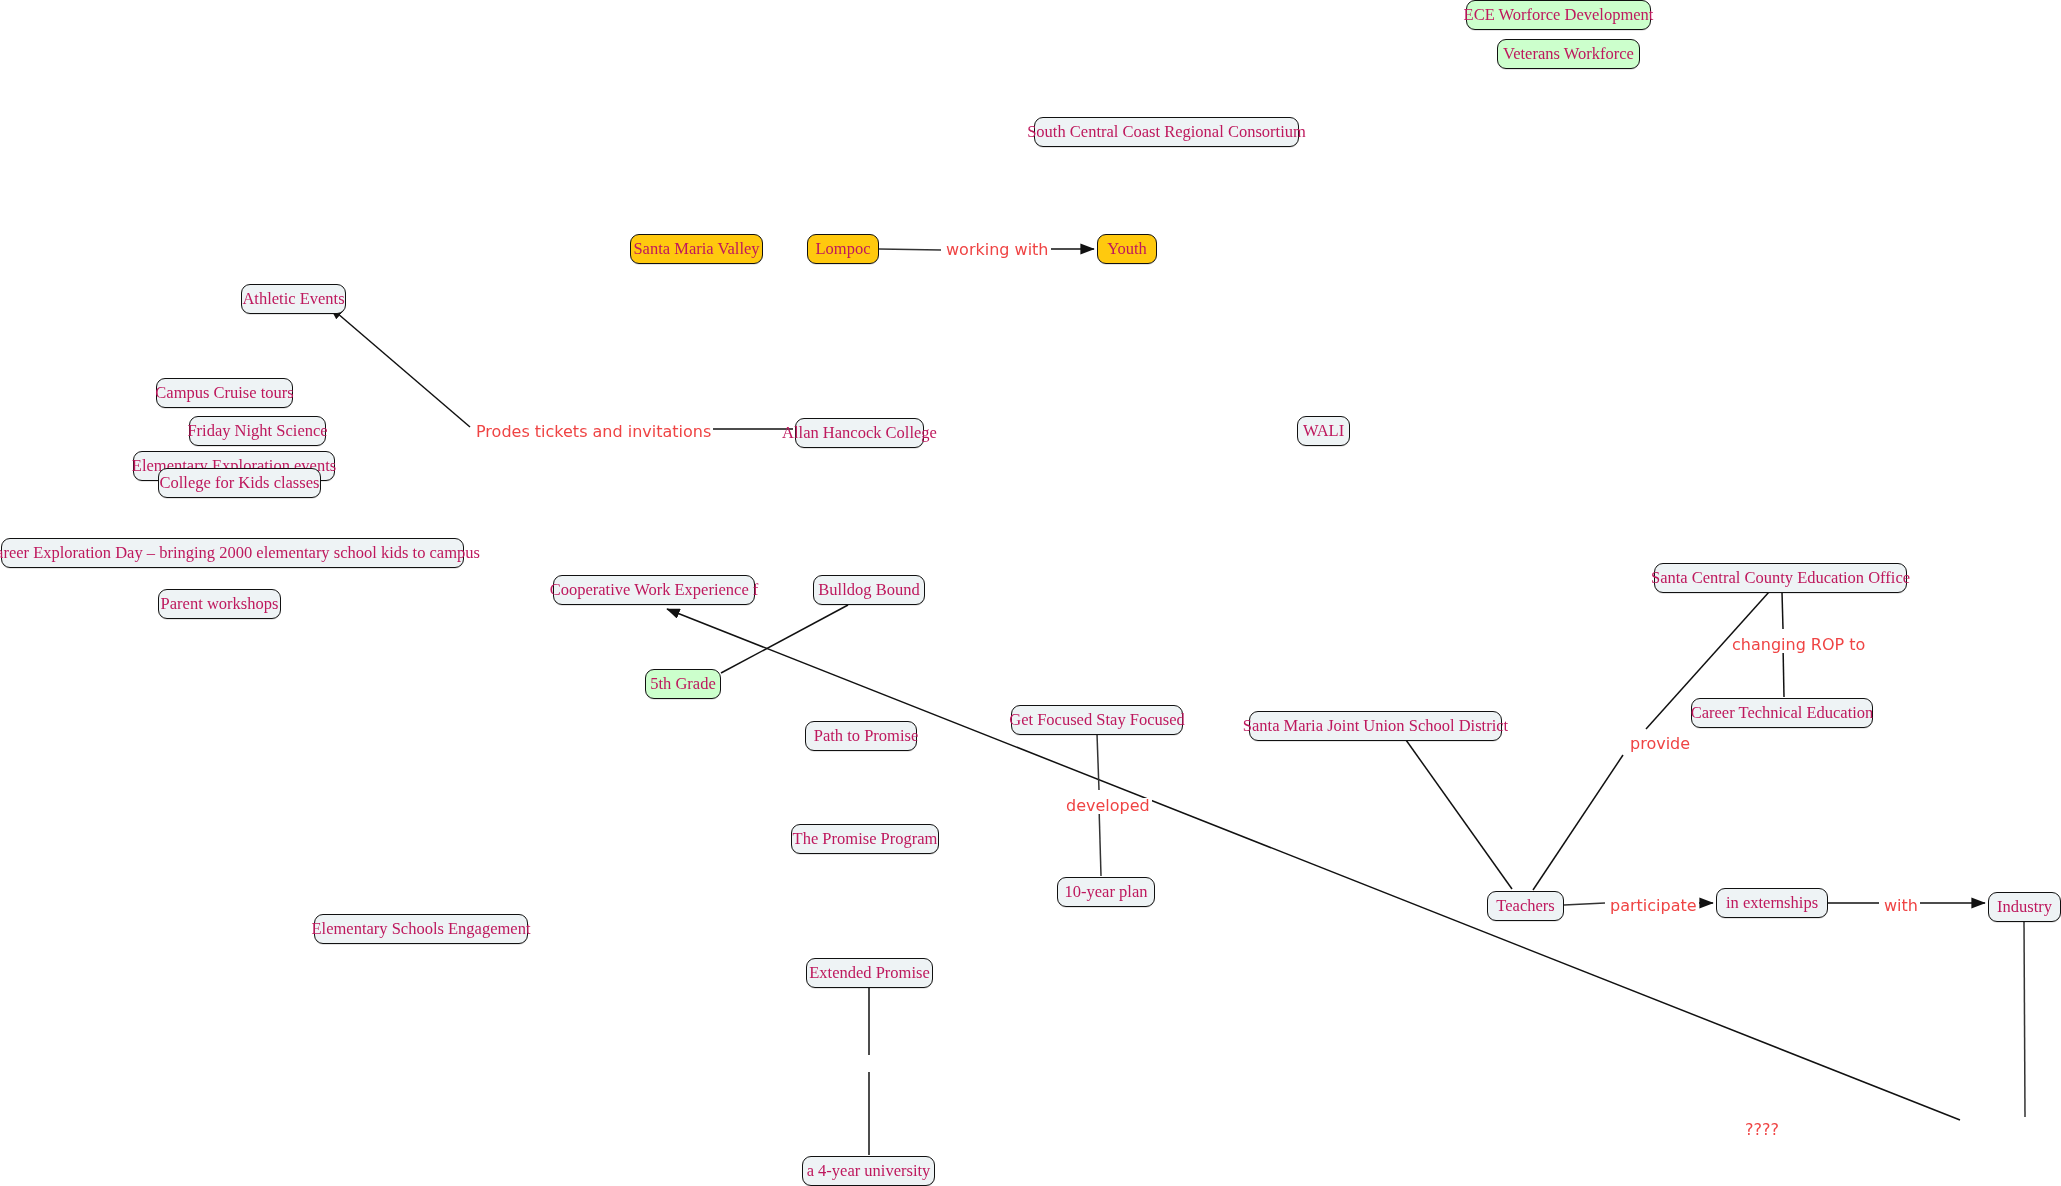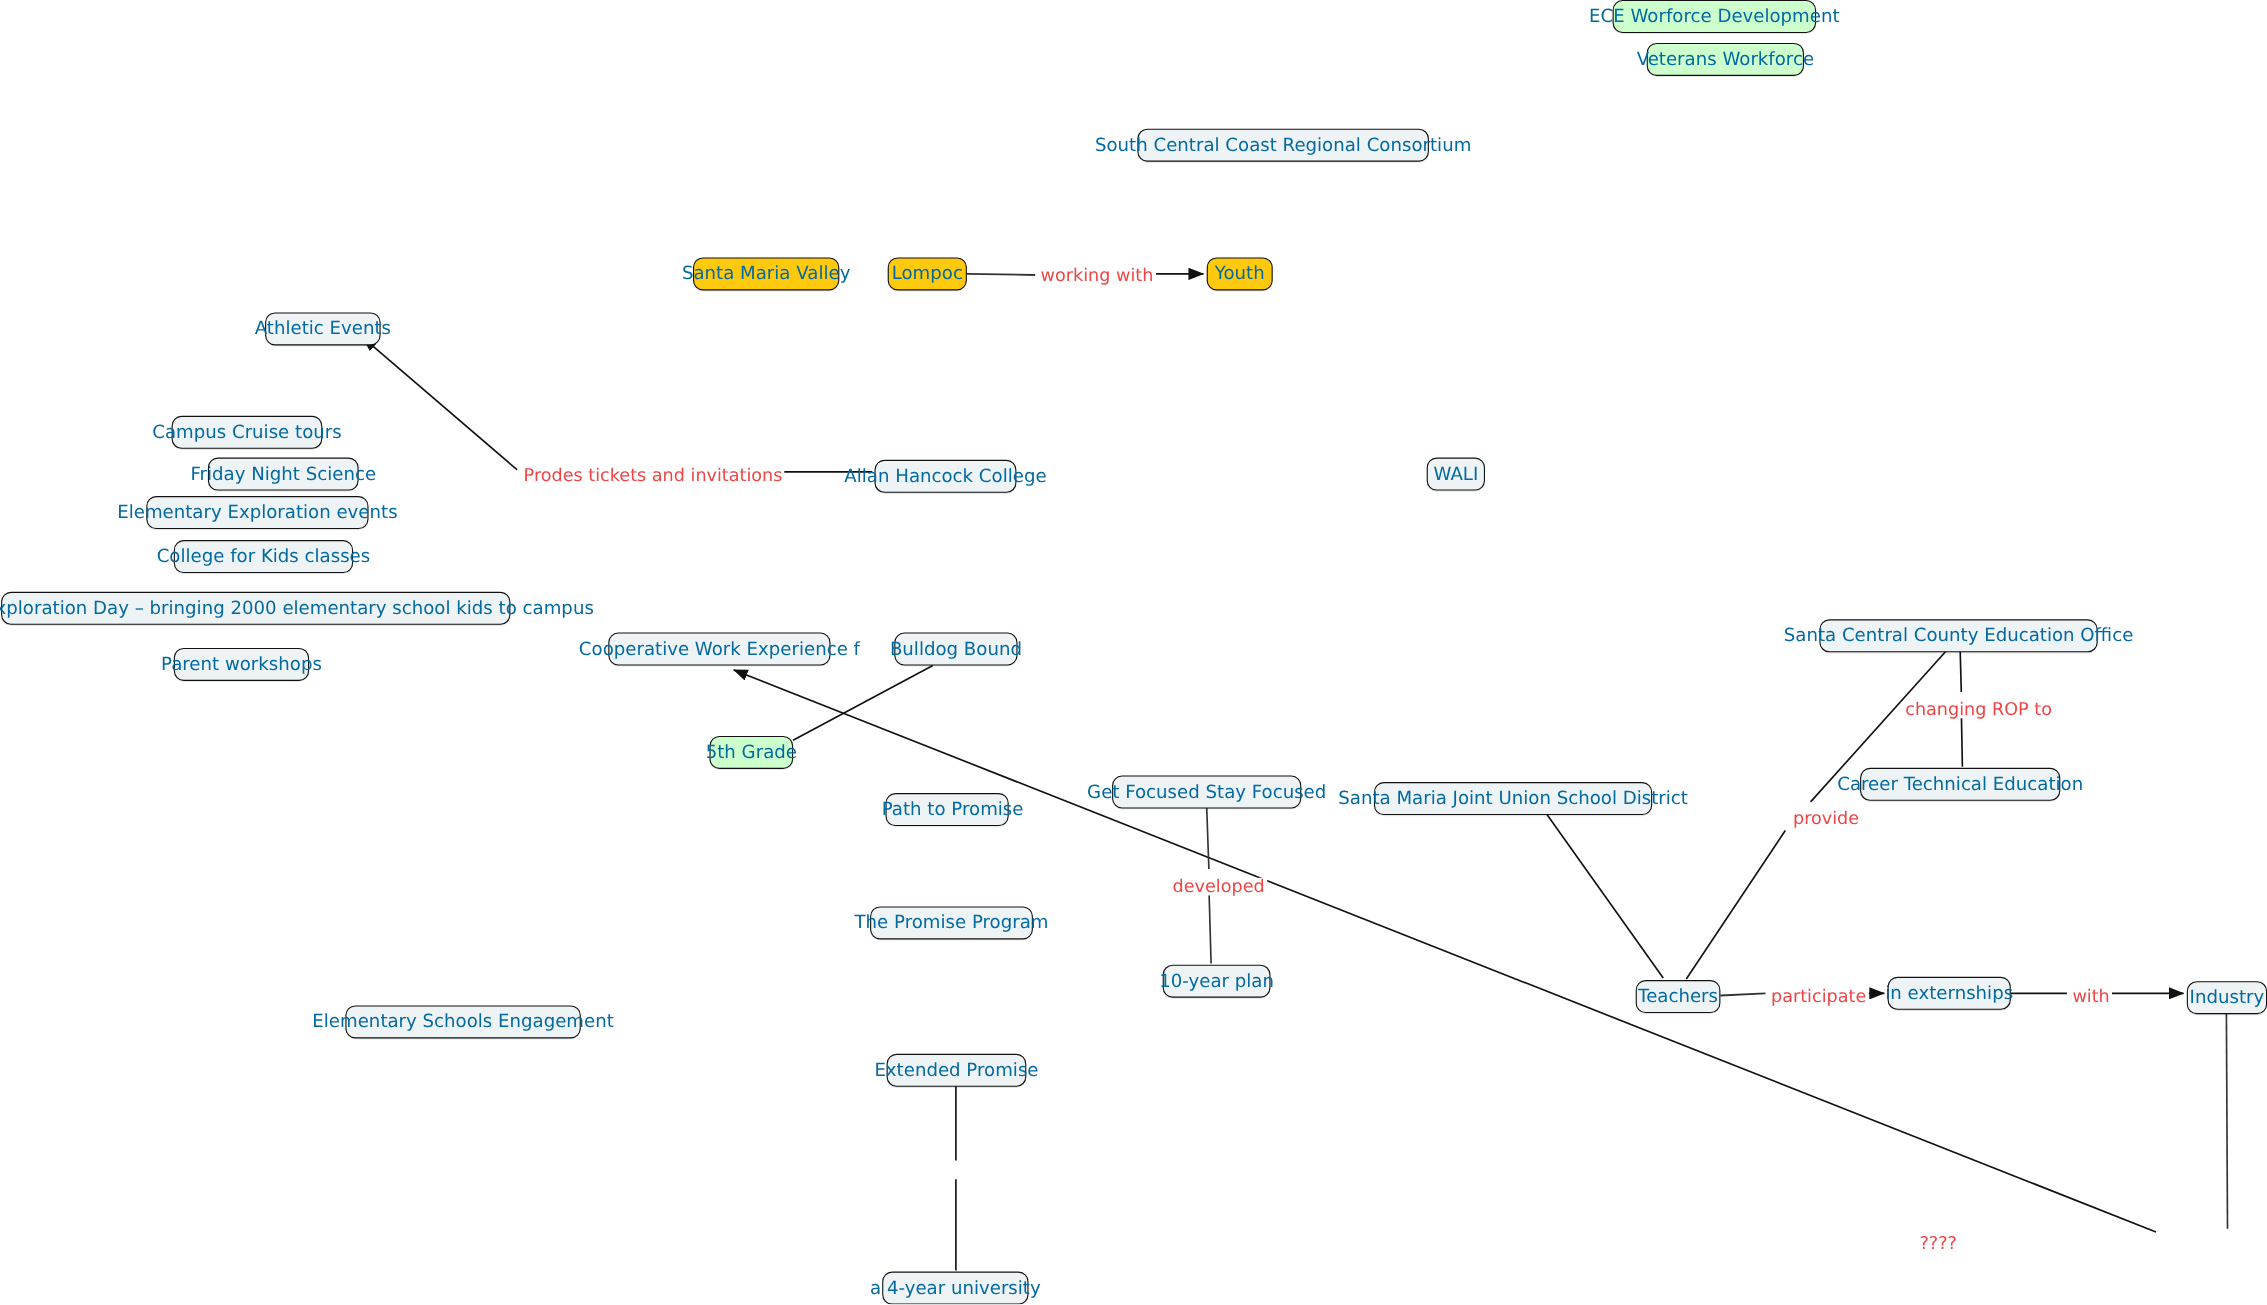--- a/index.html
+++ b/index.html
@@ -27,27 +27,28 @@
   }
   .node {
     position: absolute;
     box-sizing: border-box;
     display: flex;
     align-items: center;
     justify-content: center;
     border: 1.3px solid #111111;
     border-radius: 9px;
     background: #eef3f5;
-    color: #0369a1;
+    color: #be185d;
     font-size: 16.5px;
     line-height: 1;
     white-space: nowrap;
     padding: 0 11px;
     height: 30px;
     box-shadow: 0 1px 0 rgba(0,0,0,0.10);
+    font-family: Liberation Serif, serif;
   }
   .node.green  { background: #ccffcc; }
   .node.orange { background: #ffc90e; }
   .edge-label {
     position: absolute;
     font-size: 16px;
     color: #ef4444;
     white-space: nowrap;
     line-height: 1;
     background: #ffffff;
@@ -122,21 +123,21 @@
     </div>
   <div class="node" style="left:156px;  top:378px; width:137px;">
       <span>Campus Cruise tours</span>
     </div>
   <div class="node" style="left:189px;  top:416px; width:137px;">
       <span>Friday Night Science</span>
     </div>
   <div class="node" style="left:133px; top:451px; width:202px;">
       <span>Elementary Exploration events</span>
     </div>
-  <div class="node" style="left:158px;  top:491px; width:163px;">
+  <div class="node" style="left:158px;  top:468px; width:163px;">
       <span>College for Kids classes</span>
     </div>
   <div class="node" style="left:1px;    top:538px; width:463px;">
       <span>Career Exploration Day – bringing 2000 elementary school kids to campus</span>
     </div>
   <div class="node" style="left:158px;  top:589px; width:123px;">
       <span>Parent workshops</span>
     </div>
   <div class="node" style="left:795px;  top:418px; width:129px;">
       <span>Allan Hancock College</span>

